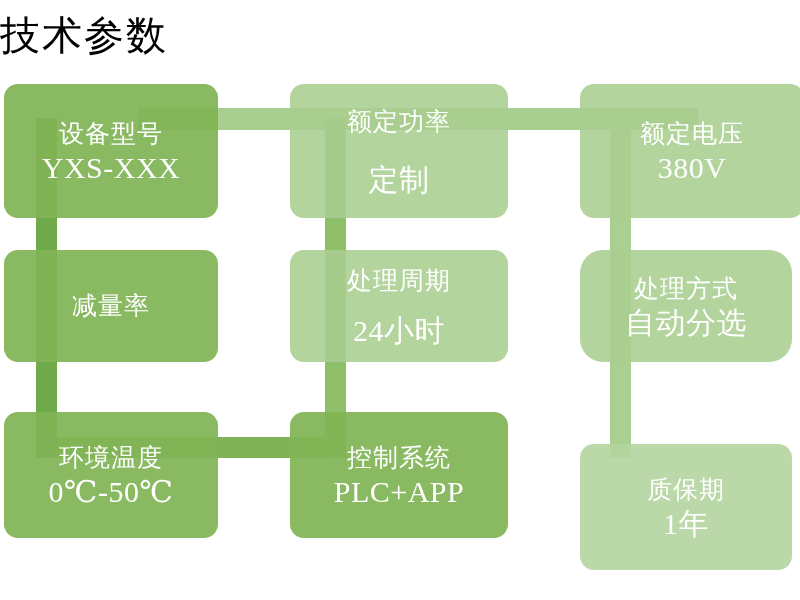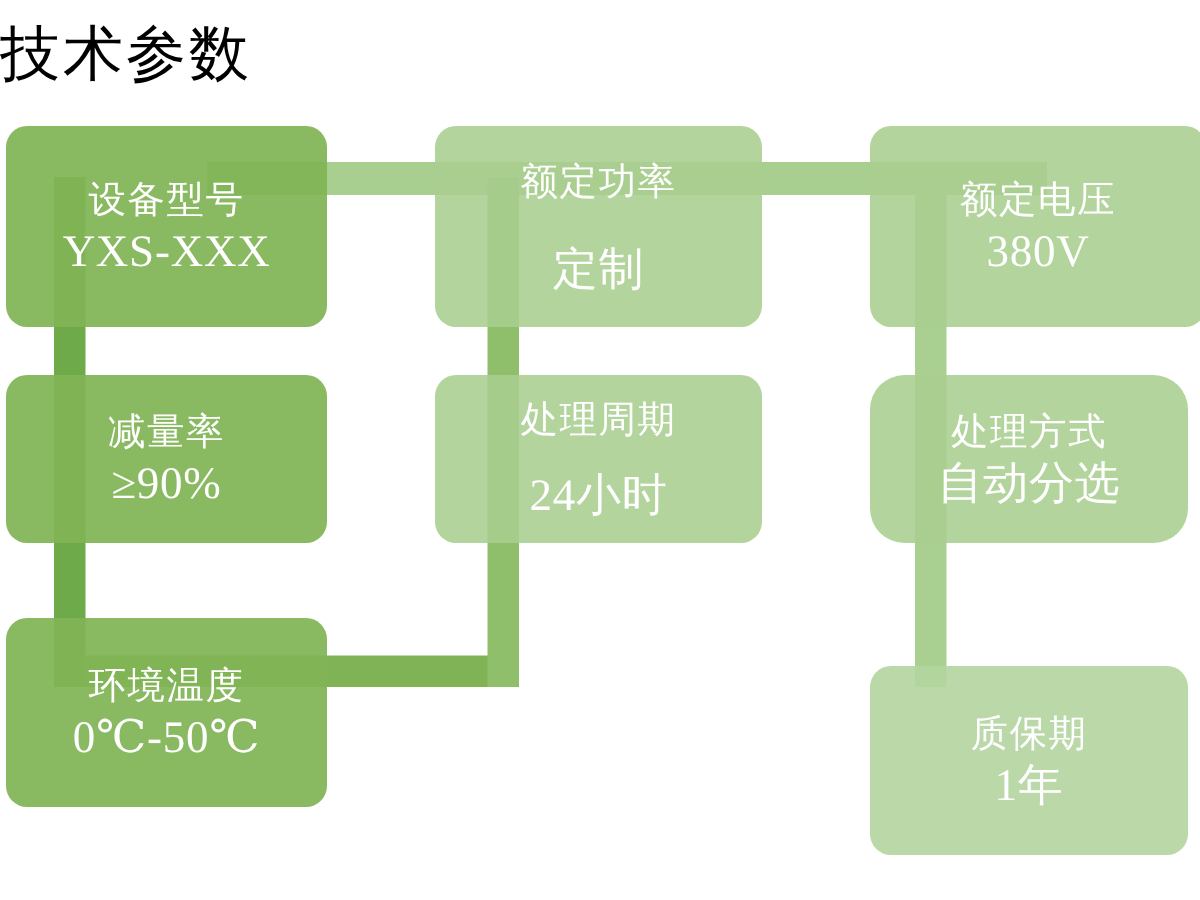--- a/index.html
+++ b/index.html
@@ -121,38 +121,41 @@
       <div class="value">定制</div>
     </div>
 
     <div class="card opaque-light" style="left:580px; top:84px; width:224px; height:134px;">
       <div class="label">额定电压</div>
       <div class="value">380V</div>
     </div>
 
     <div class="card opaque-mid" style="left:4px; top:250px; width:214px; height:112px;font-family:Liberation Serif, serif;">
       <div class="label">减量率</div>
-      <div class="value">≥90%</div>
     </div>
 
     <div class="card opaque-light" style="left:290px; top:250px; width:218px; height:112px;gap:16px;">
       <div class="label">处理周期</div>
       <div class="value">24小时</div>
     </div>
 
     <div class="card opaque-light" style="left:580px; top:250px; width:212px; height:112px;border-radius:23px;">
       <div class="label">处理方式</div>
       <div class="value">自动分选</div>
     </div>
 
     <div class="card opaque-mid" style="left:4px; top:412px; width:214px; height:126px;">
       <div class="label">环境温度</div>
       <div class="value">0℃-50℃</div>
     </div>
 
+    <div class="card opaque-mid" style="left:290px; top:412px; width:218px; height:126px;">
+      <div class="label">控制系统</div>
+      <div class="value">PLC+APP</div>
+    </div>
 
     <div class="card opaque-pale" style="left:580px; top:412px; width:212px; height:126px;margin-top:32px;">
       <div class="label">质保期</div>
       <div class="value">1年</div>
     </div>
 
   </div>
 </div>
 
 </body></html>

